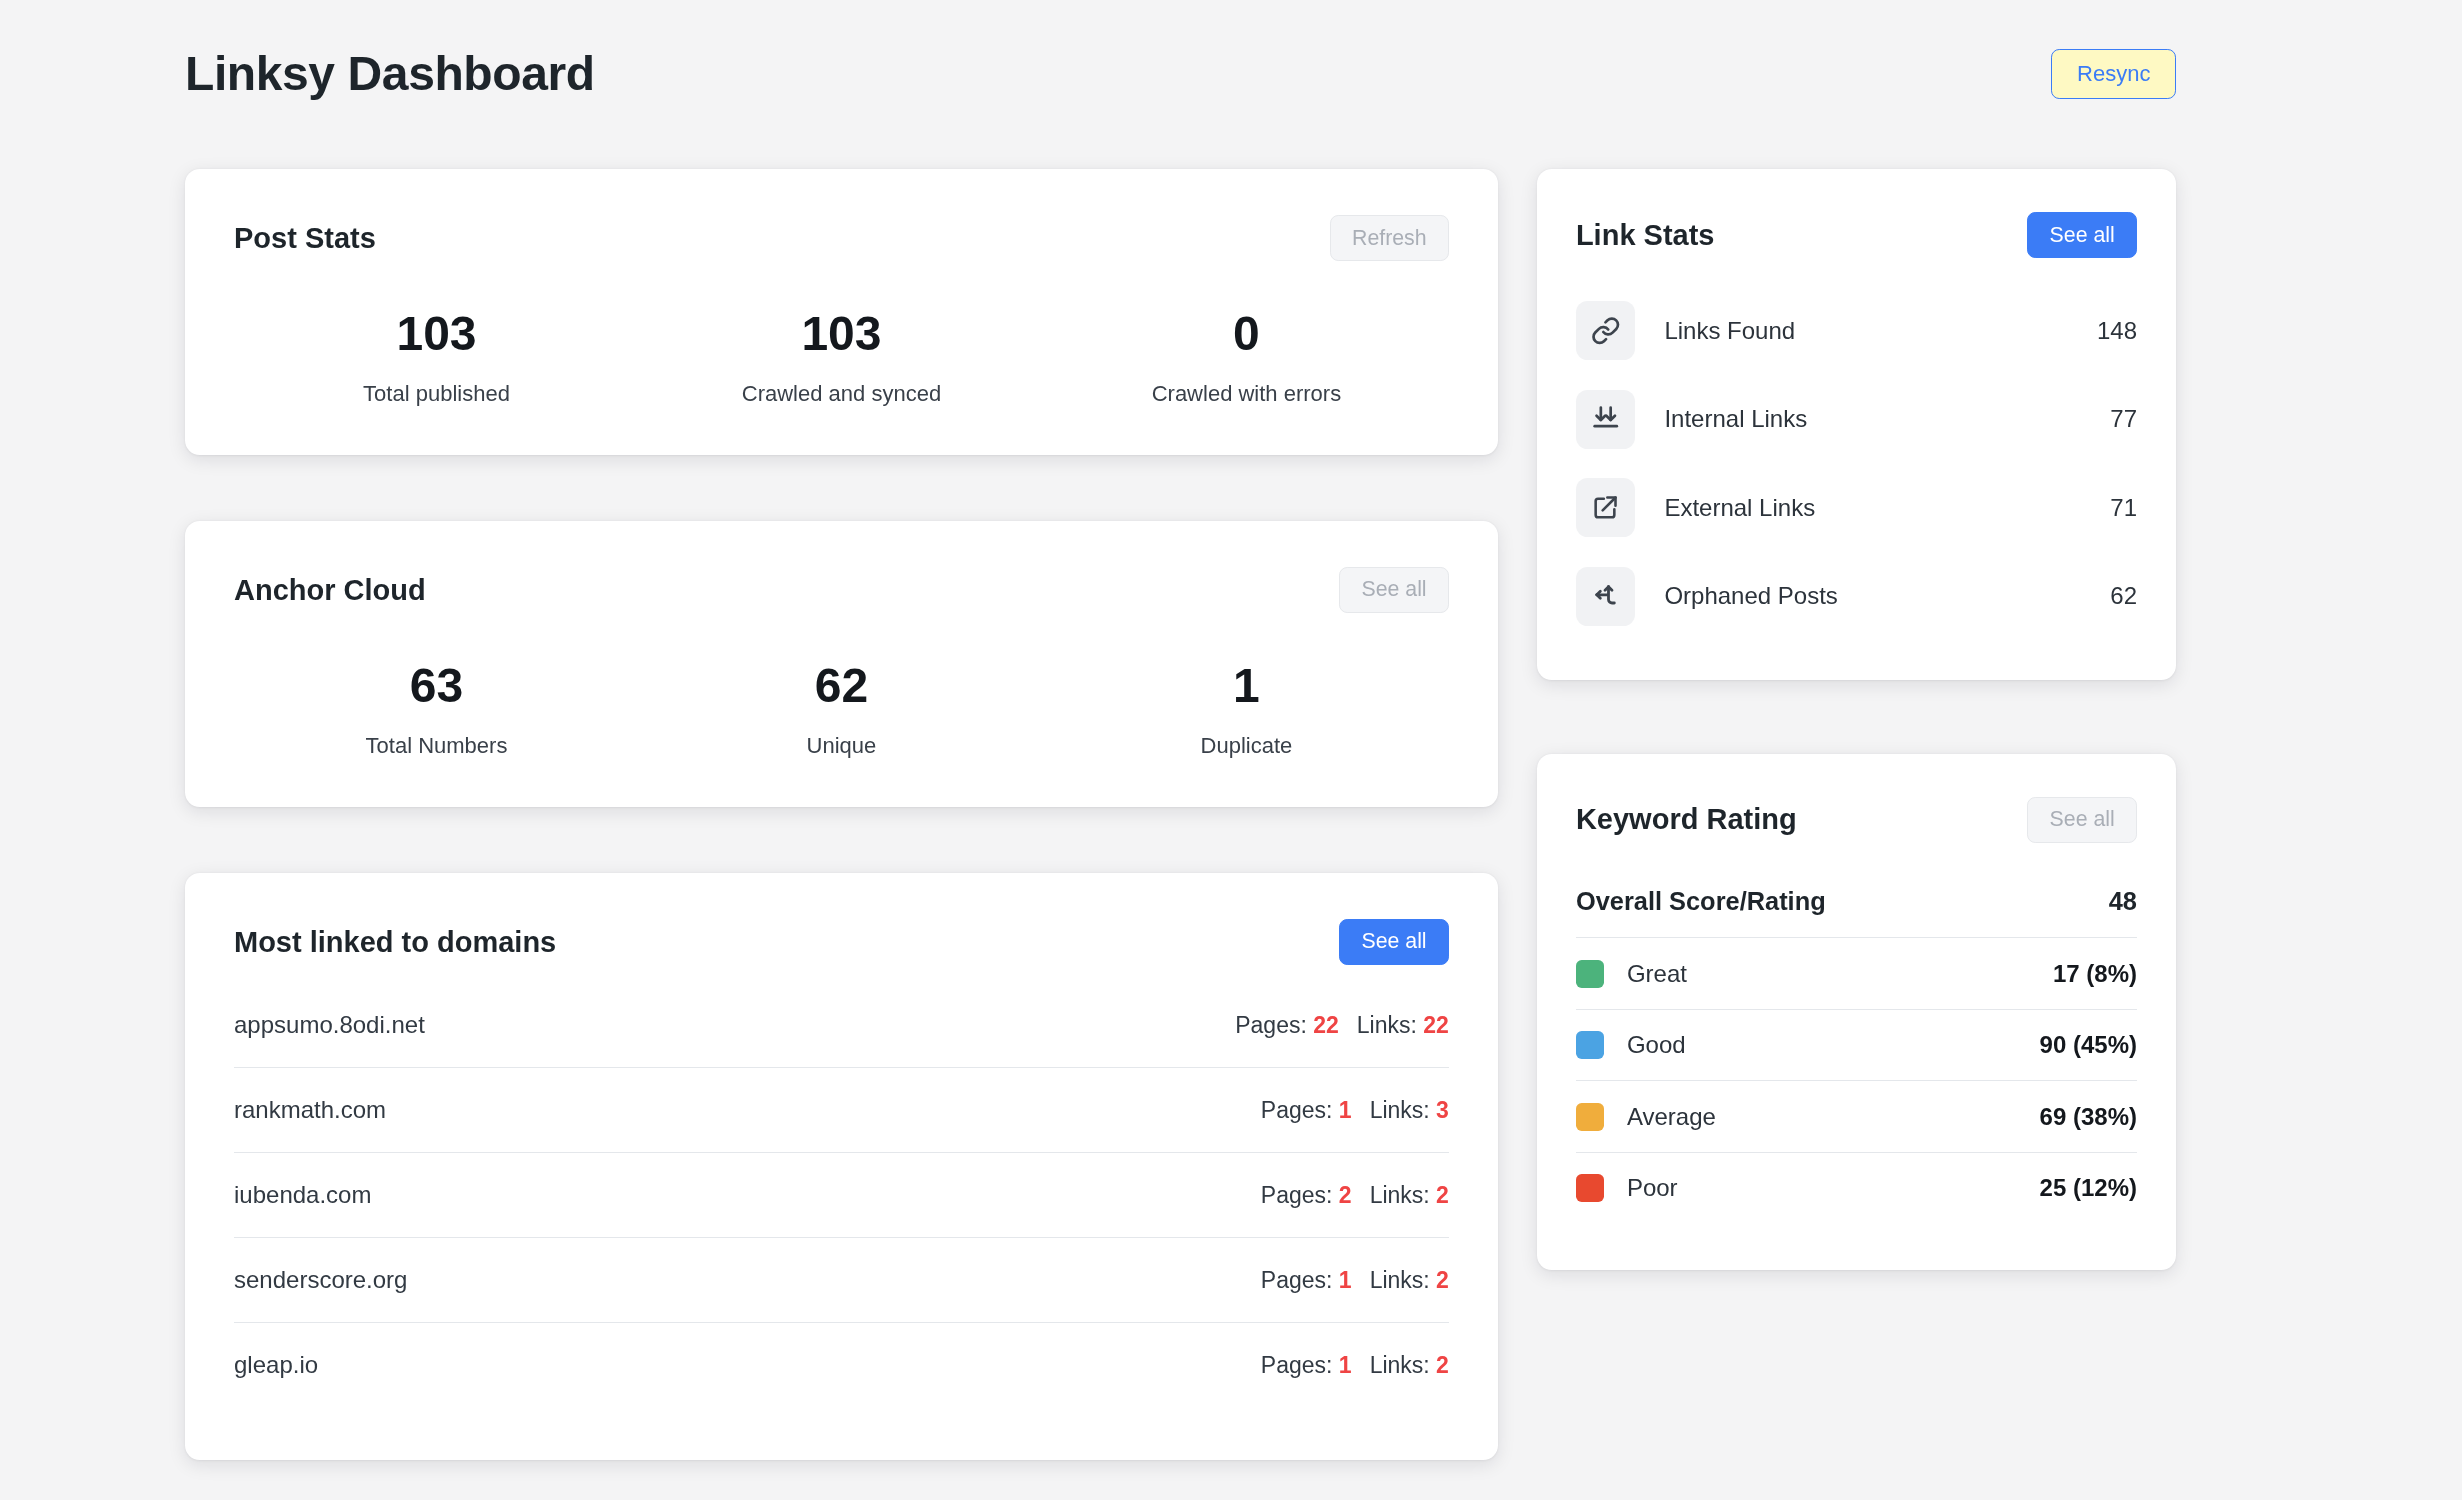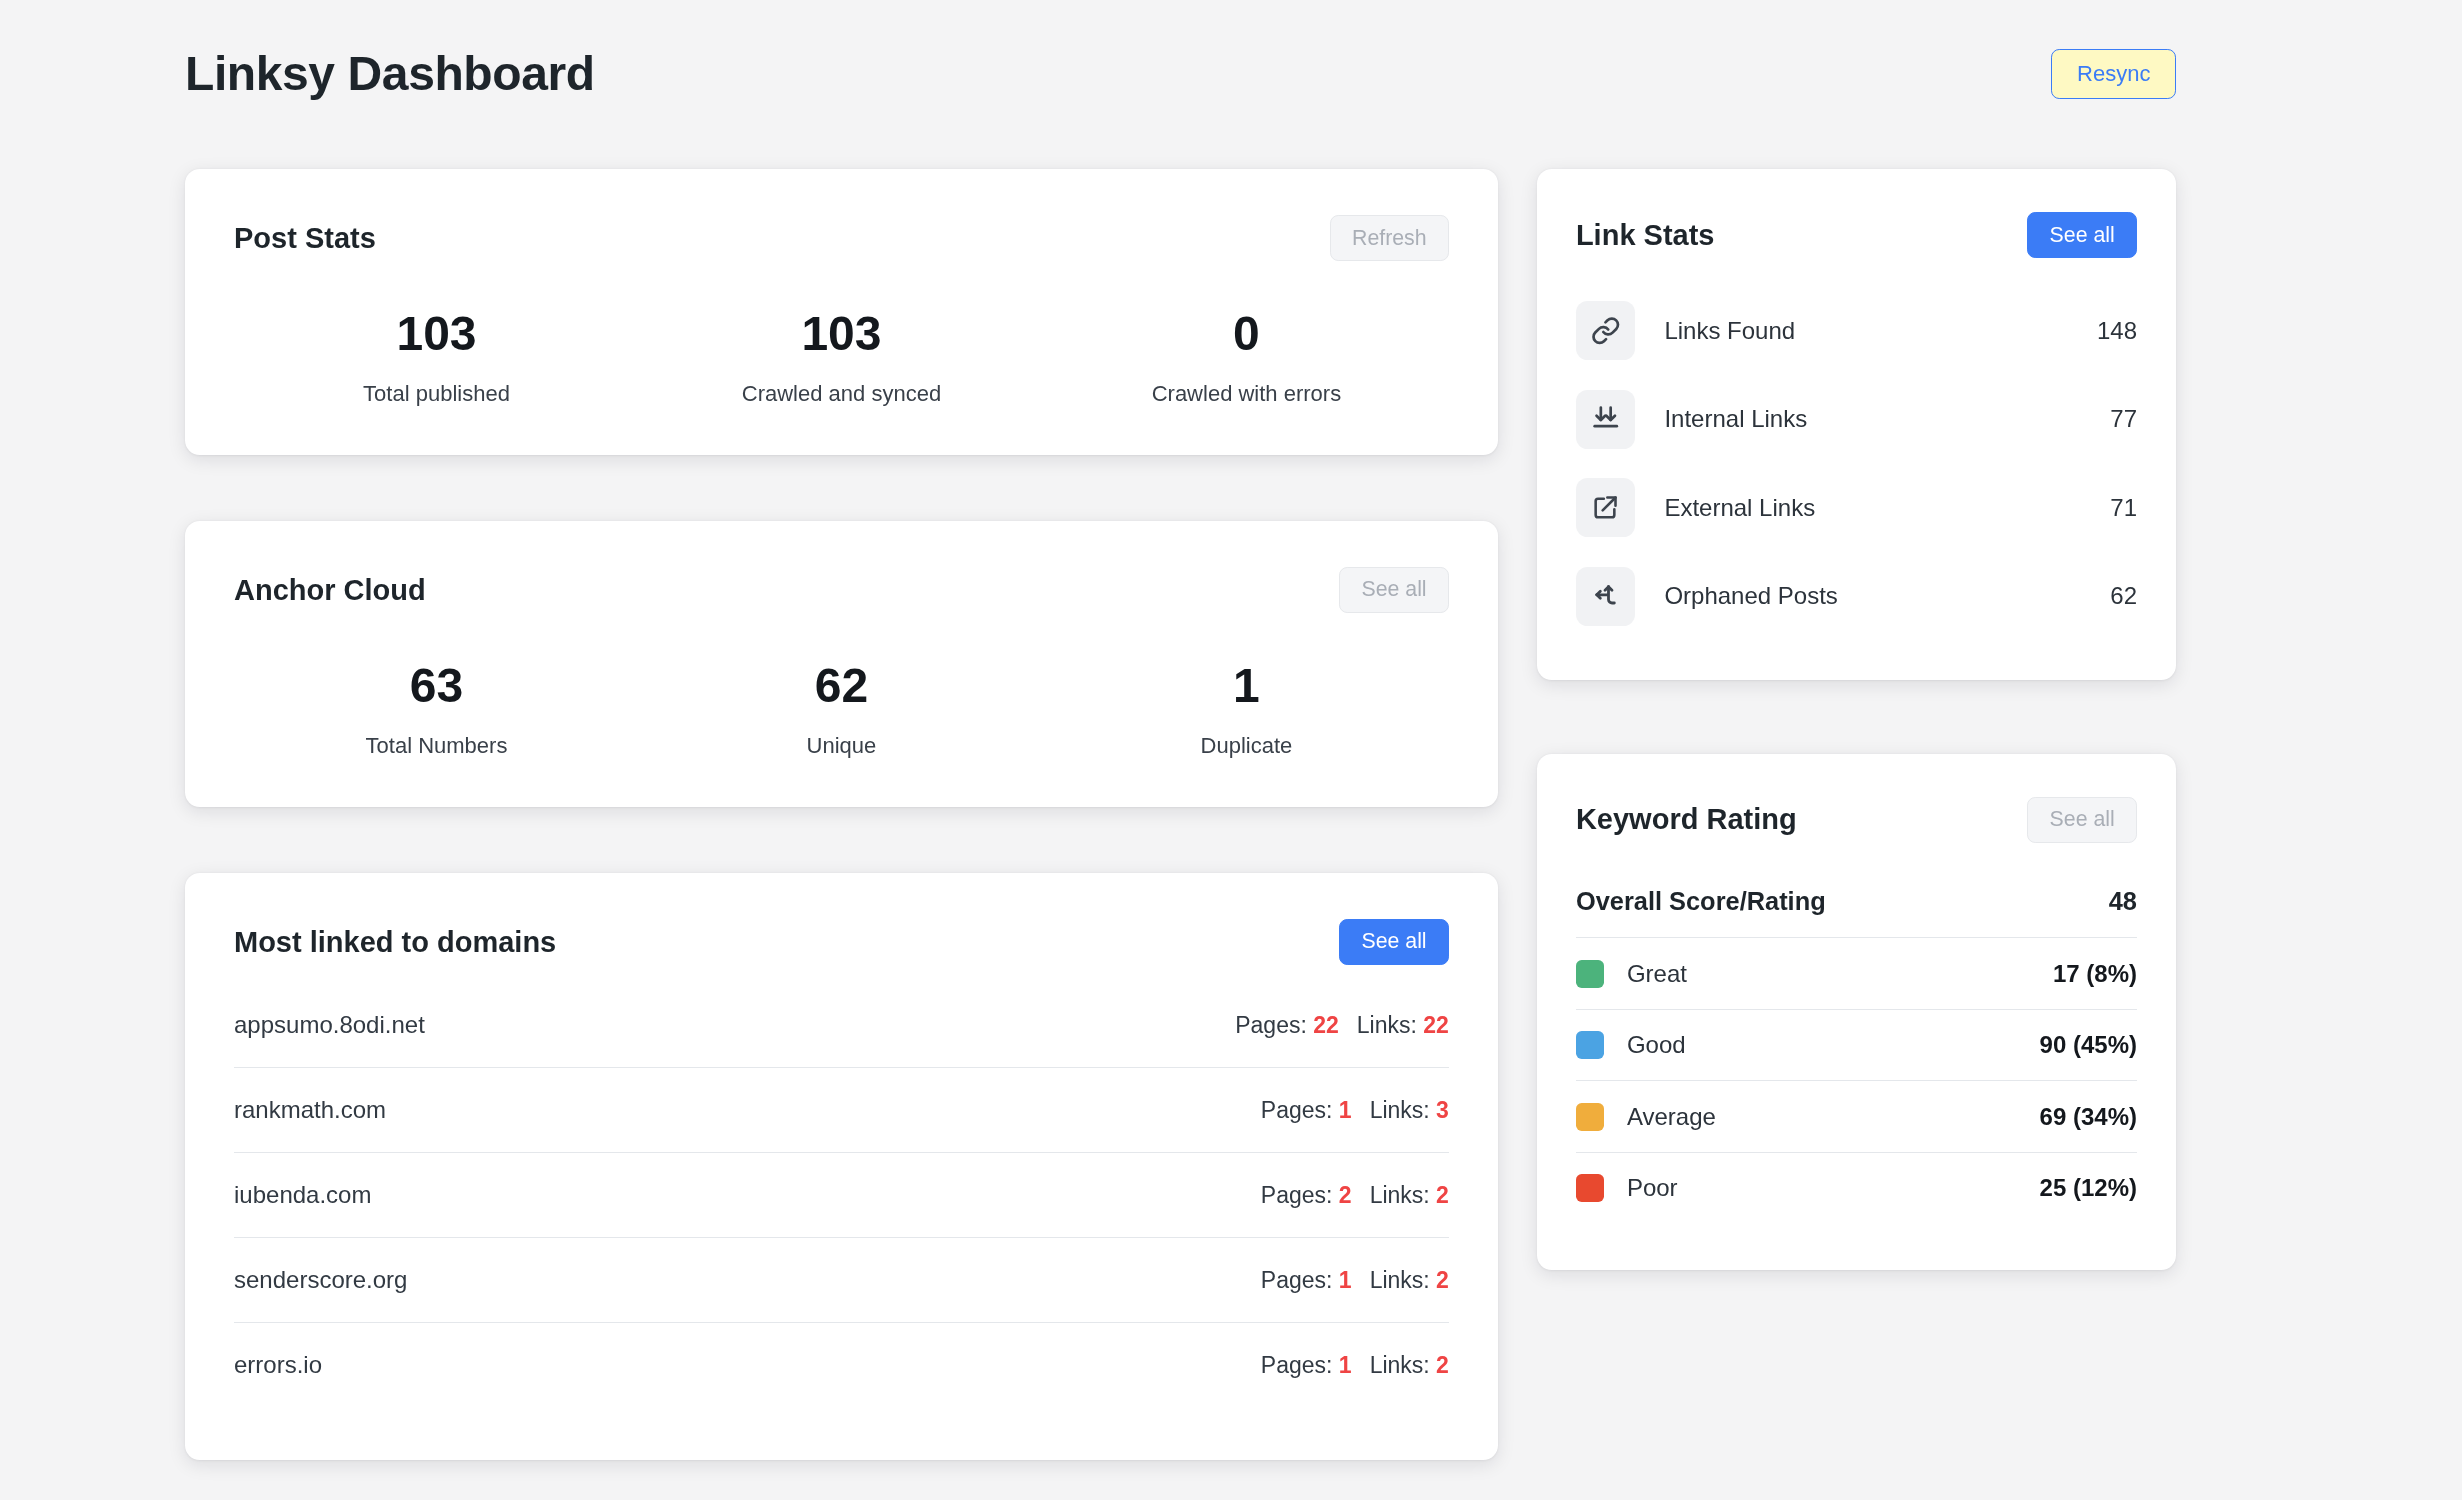--- a/index.html
+++ b/index.html
@@ -241,21 +241,21 @@
             </div>
           </div>
           <div class="domain-row">
             <div class="domain-name">senderscore.org</div>
             <div class="domain-metrics">
               <span><span>Pages:</span> <b>1</b></span>
               <span><span>Links:</span> <b>2</b></span>
             </div>
           </div>
           <div class="domain-row">
-            <div class="domain-name">errors.io</div>
+            <div class="domain-name">gleap.io</div>
             <div class="domain-metrics">
               <span><span>Pages:</span> <b>1</b></span>
               <span><span>Links:</span> <b>2</b></span>
             </div>
           </div>
         </div>
       </div>
     </div>
 
     <div class="col-right">
@@ -347,21 +347,21 @@
             <span class="kw-label">Good</span>
           </span>
           <span class="kw-value">90 (45%)</span>
         </div>
 
         <div class="kw-row">
           <span class="kw-left">
             <span class="swatch" style="background:#f0ad3c;"></span>
             <span class="kw-label">Average</span>
           </span>
-          <span class="kw-value">69 (34%)</span>
+          <span class="kw-value">69 (38%)</span>
         </div>
 
         <div class="kw-row">
           <span class="kw-left">
             <span class="swatch" style="background:#e8492f;"></span>
             <span class="kw-label">Poor</span>
           </span>
           <span class="kw-value">25 (12%)</span>
         </div>
 

